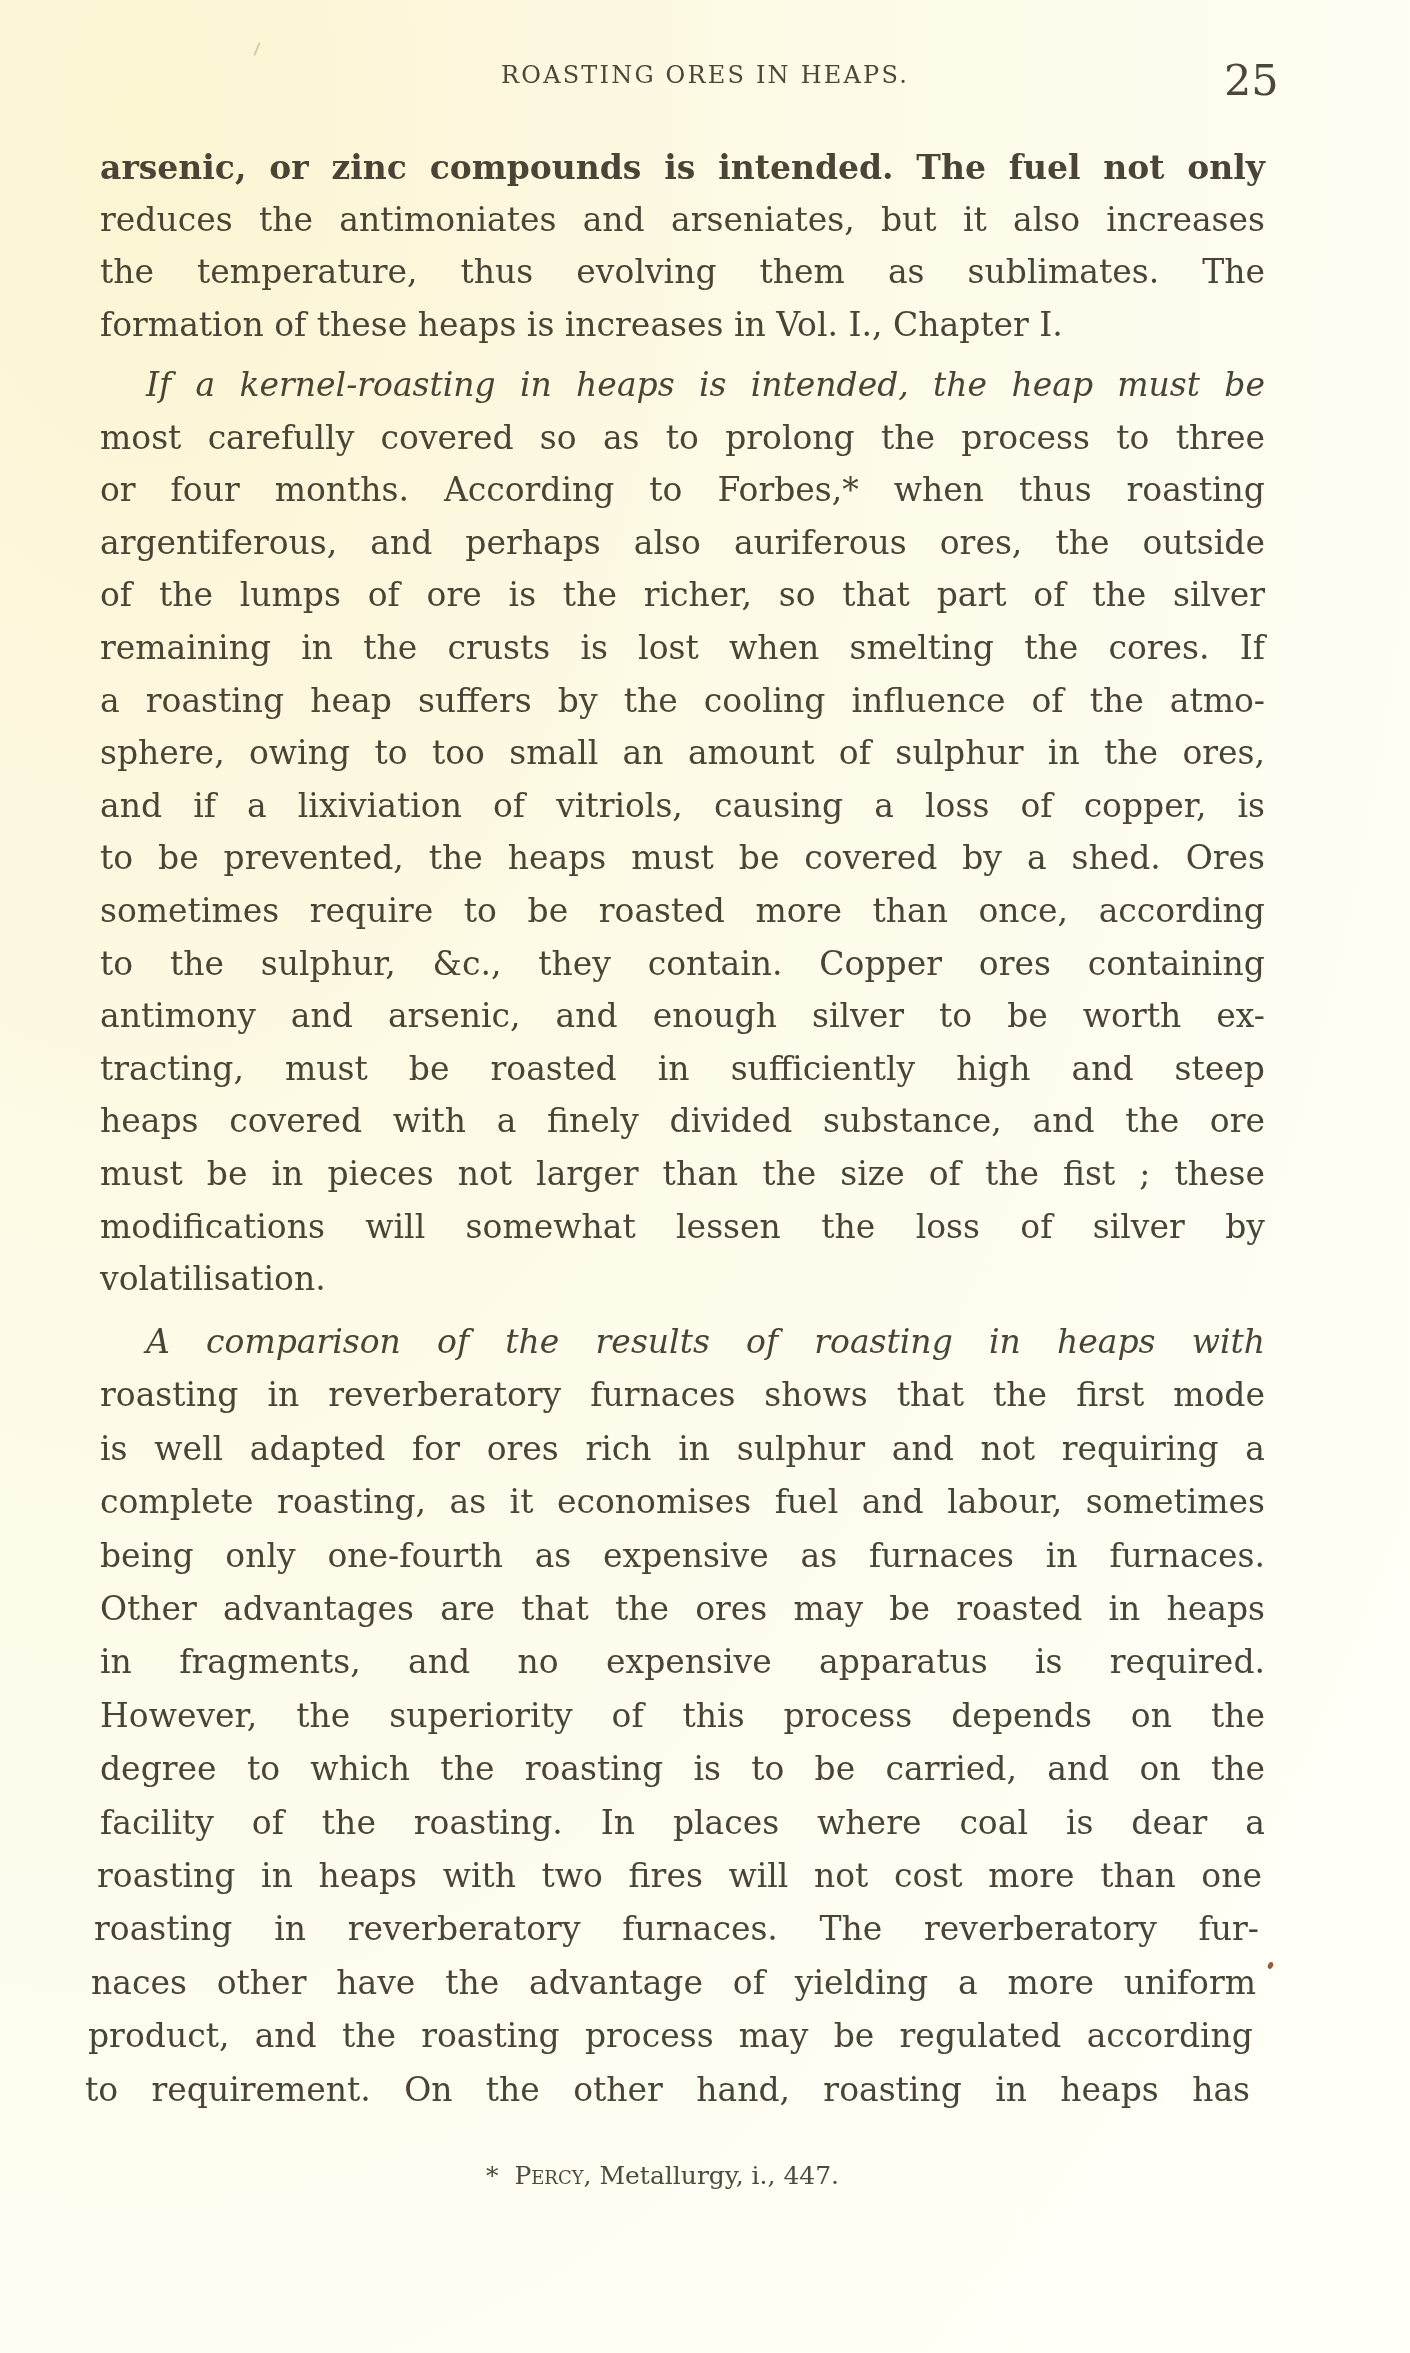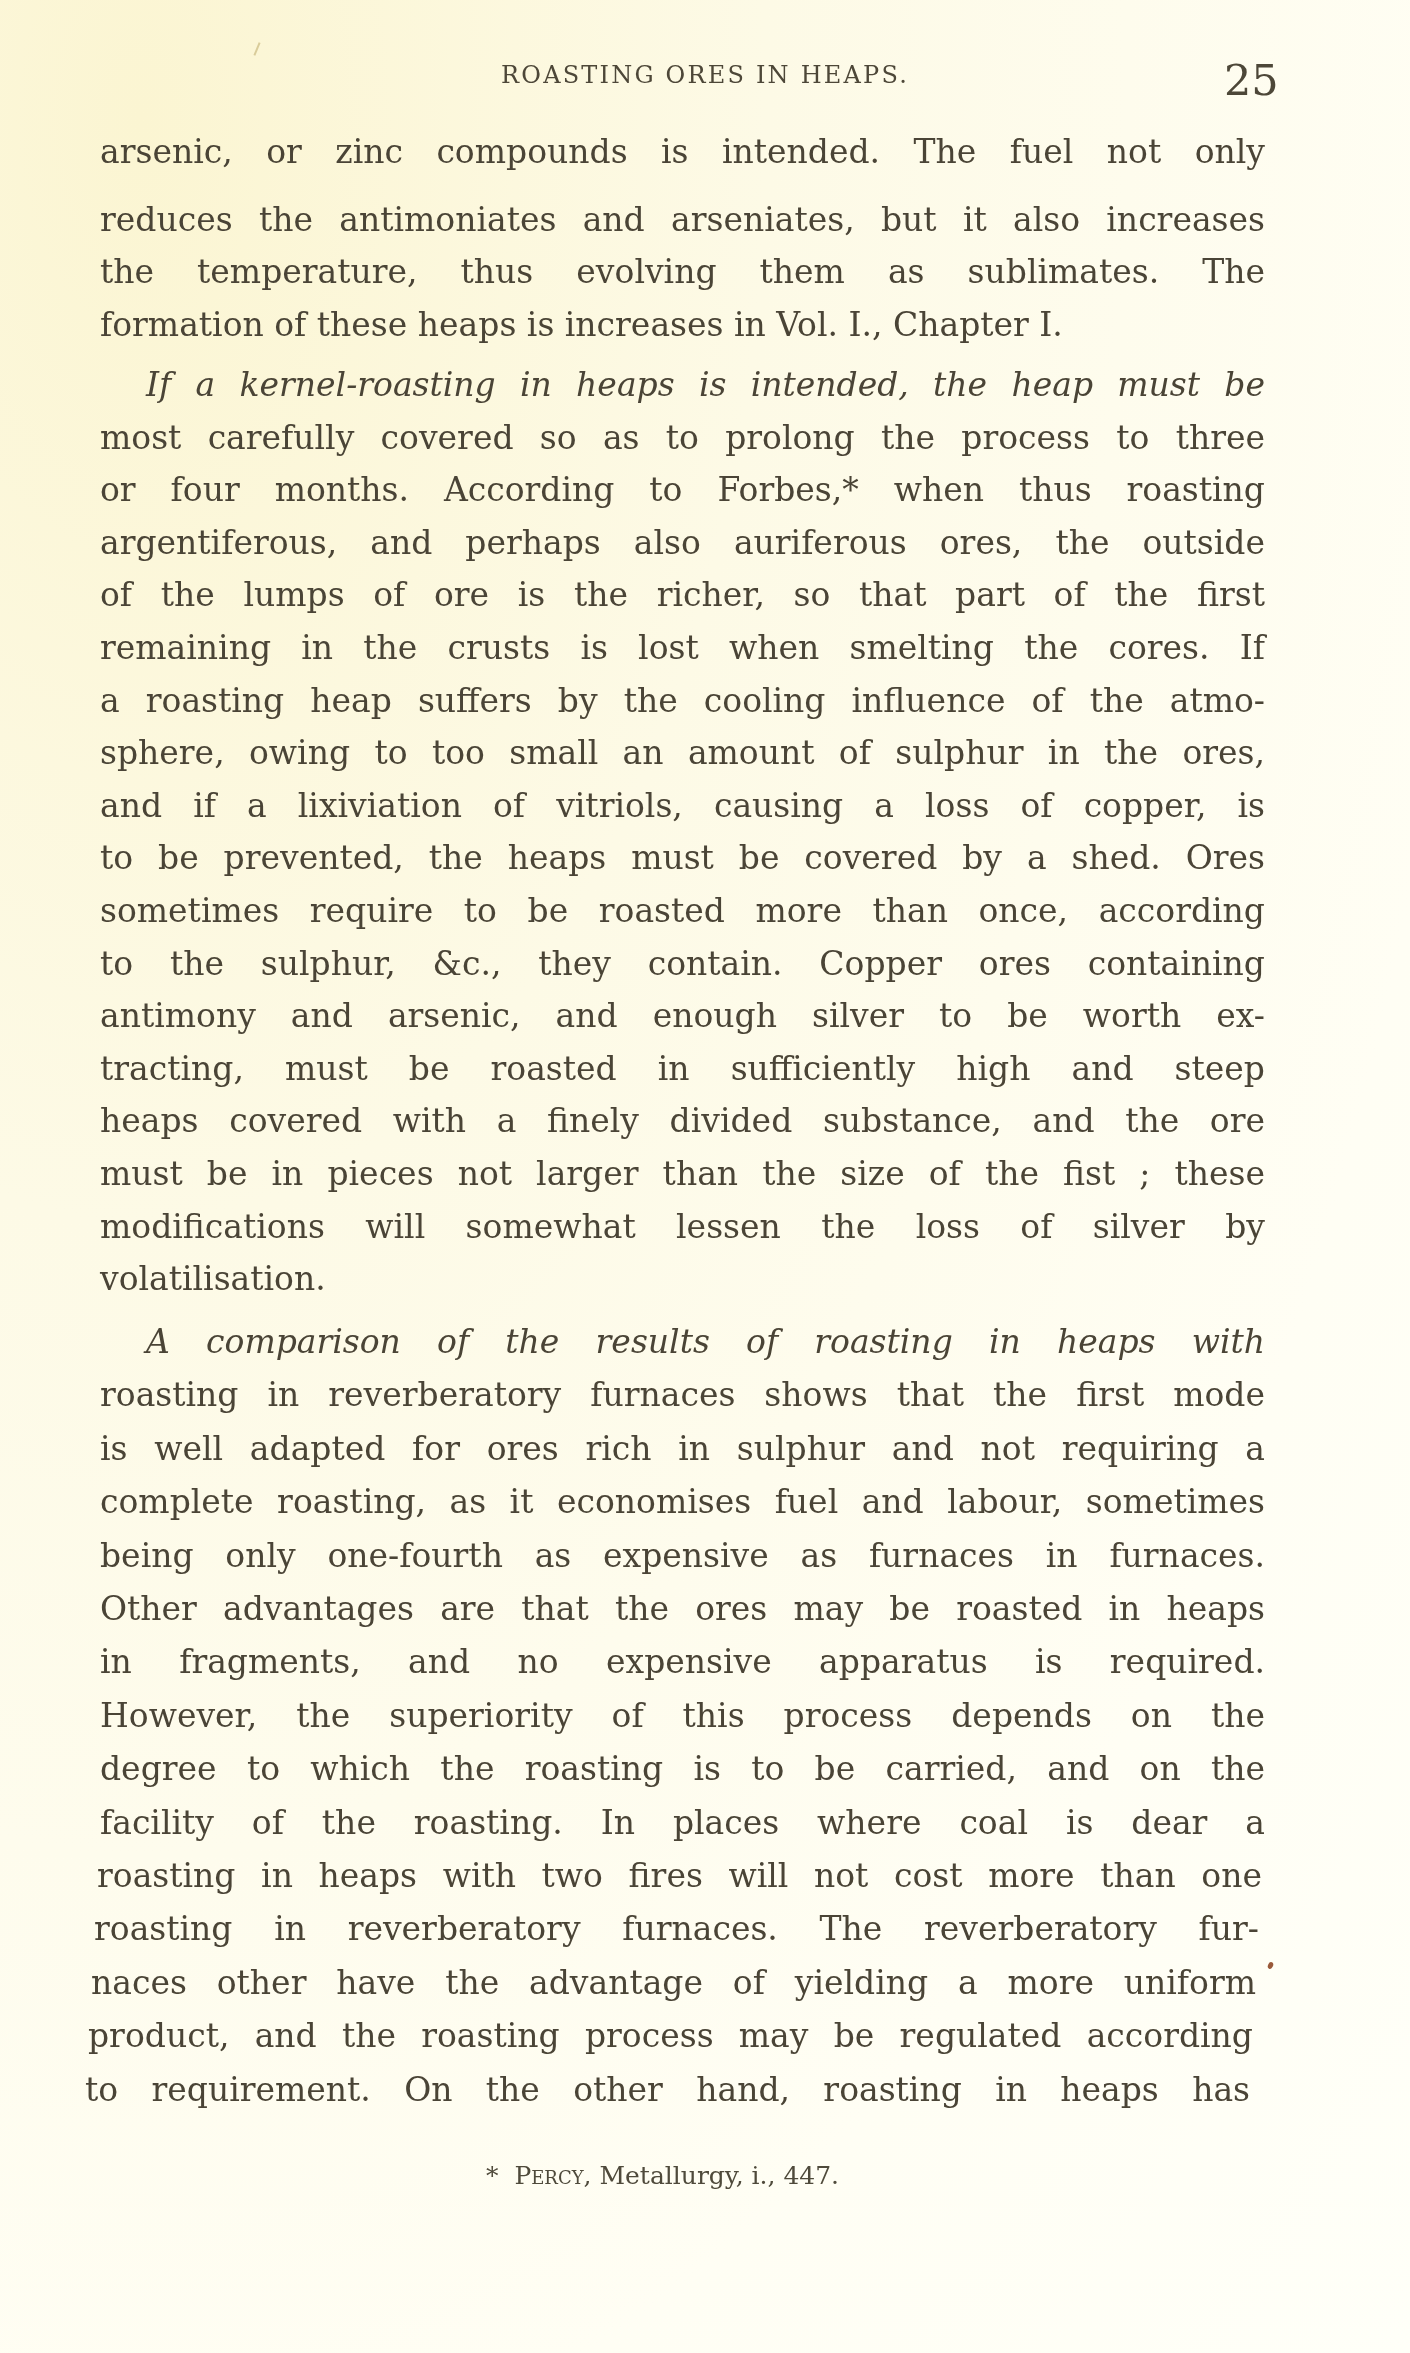--- a/index.html
+++ b/index.html
@@ -39,29 +39,29 @@
   }
 </style>
 </head>
 <body>
 
 <div class="stray-mark"></div>
 <div class="header-title">ROASTING ORES IN HEAPS.</div>
 <div class="page-number">25</div>
 
 <div id="body-text">
-    <div class="line" style="top: 132px; white-space: normal; height: 40px; overflow: visible; text-align-last: justify;">arsenic, or zinc compounds is intended. The fuel not only</div>
+    <div class="line" style="top: 148px; white-space: normal; height: 40px; overflow: visible; text-align-last: justify; font-weight: bold;">arsenic, or zinc compounds is intended. The fuel not only</div>
     <div class="line" style="top: 200.2px; white-space: normal; height: 40px; overflow: visible; text-align-last: justify;">reduces the antimoniates and arseniates, but it also increases</div>
     <div class="line" style="top: 252.4px; white-space: normal; height: 40px; overflow: visible; text-align-last: justify;">the temperature, thus evolving them as sublimates. The</div>
     <div class="line last" style="top: 304.6px; white-space: normal; height: 40px; overflow: visible; text-align-last: left;">formation of these heaps is increases in Vol. I., Chapter I.</div>
     <div class="line indent" style="top: 365px; white-space: normal; height: 40px; overflow: visible; text-align-last: justify;">If a kernel-roasting in heaps is intended, the heap must be</div>
     <div class="line" style="top: 417.6px; white-space: normal; height: 40px; overflow: visible; text-align-last: justify;">most carefully covered so as to prolong the process to three</div>
     <div class="line" style="top: 470.2px; white-space: normal; height: 40px; overflow: visible; text-align-last: justify;">or four months. According to Forbes,* when thus roasting</div>
     <div class="line" style="top: 522.8px; white-space: normal; height: 40px; overflow: visible; text-align-last: justify;">argentiferous, and perhaps also auriferous ores, the outside</div>
-    <div class="line" style="top: 575.4px; white-space: normal; height: 40px; overflow: visible; text-align-last: justify;">of the lumps of ore is the richer, so that part of the first</div>
+    <div class="line" style="top: 575.4px; white-space: normal; height: 40px; overflow: visible; text-align-last: justify;">of the lumps of ore is the richer, so that part of the silver</div>
     <div class="line" style="top: 628px; white-space: normal; height: 40px; overflow: visible; text-align-last: justify;">remaining in the crusts is lost when smelting the cores. If</div>
     <div class="line" style="top: 680.6px; white-space: normal; height: 40px; overflow: visible; text-align-last: justify;">a roasting heap suffers by the cooling influence of the atmo-</div>
     <div class="line" style="top: 733.2px; white-space: normal; height: 40px; overflow: visible; text-align-last: justify;">sphere, owing to too small an amount of sulphur in the ores,</div>
     <div class="line" style="top: 785.8px; white-space: normal; height: 40px; overflow: visible; text-align-last: justify;">and if a lixiviation of vitriols, causing a loss of copper, is</div>
     <div class="line" style="top: 838.4px; white-space: normal; height: 40px; overflow: visible; text-align-last: justify;">to be prevented, the heaps must be covered by a shed. Ores</div>
     <div class="line" style="top: 891px; white-space: normal; height: 40px; overflow: visible; text-align-last: justify;">sometimes require to be roasted more than once, according</div>
     <div class="line" style="top: 943.6px; white-space: normal; height: 40px; overflow: visible; text-align-last: justify;">to the sulphur, &amp;c., they contain. Copper ores containing</div>
     <div class="line" style="top: 996.2px; white-space: normal; height: 40px; overflow: visible; text-align-last: justify;">antimony and arsenic, and enough silver to be worth ex-</div>
     <div class="line" style="top: 1048.8px; white-space: normal; height: 40px; overflow: visible; text-align-last: justify;">tracting, must be roasted in sufficiently high and steep</div>
     <div class="line" style="top: 1101.4px; white-space: normal; height: 40px; overflow: visible; text-align-last: justify;">heaps covered with a finely divided substance, and the ore</div>

